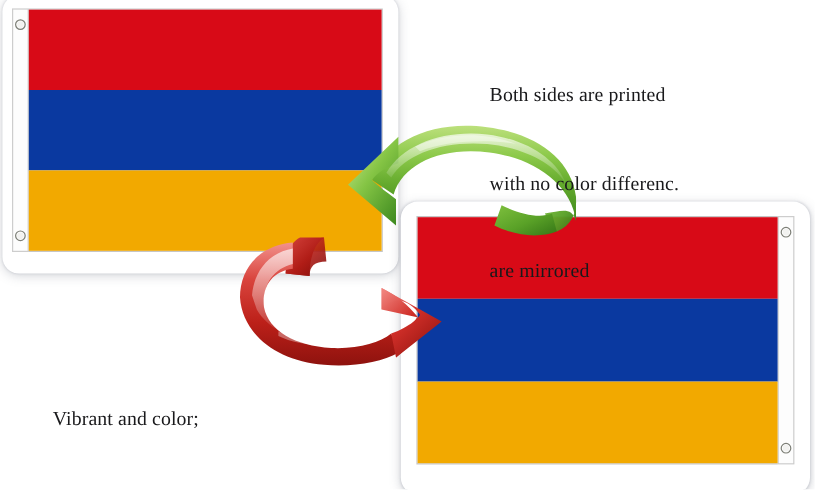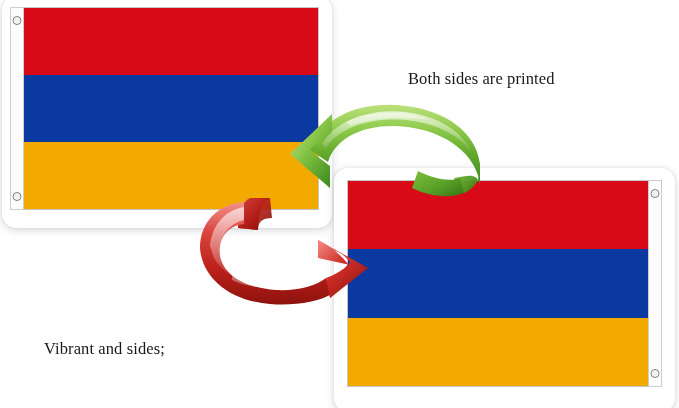--- a/index.html
+++ b/index.html
@@ -231,21 +231,23 @@
     <path d="M 18 50 C 20 28, 34 14, 52 11
              L 52 24 C 36 28, 28 40, 28 56
              C 30 76, 52 88, 82 90
              C 60 92, 32 80, 22 62 Z" fill="url(#gRedGloss)"></path>
     <path d="M 40 80 C 60 90, 92 92, 116 84
              C 94 94, 60 94, 40 84 Z" fill="#ffffff" opacity="0.34"></path>
   </svg>
 
   <div class="caption caption-top">
     <span class="line">Both sides are printed</span>
+    <span class="line">with no color differenc.</span>
+    <span class="line">are mirrored</span>
   </div>
 
   <div class="caption caption-bottom">
-    <span class="line">Vibrant and sides;</span>
+    <span class="line">Vibrant and color;</span>
     
     
   </div>
 
 </div>
 
 </body></html>

